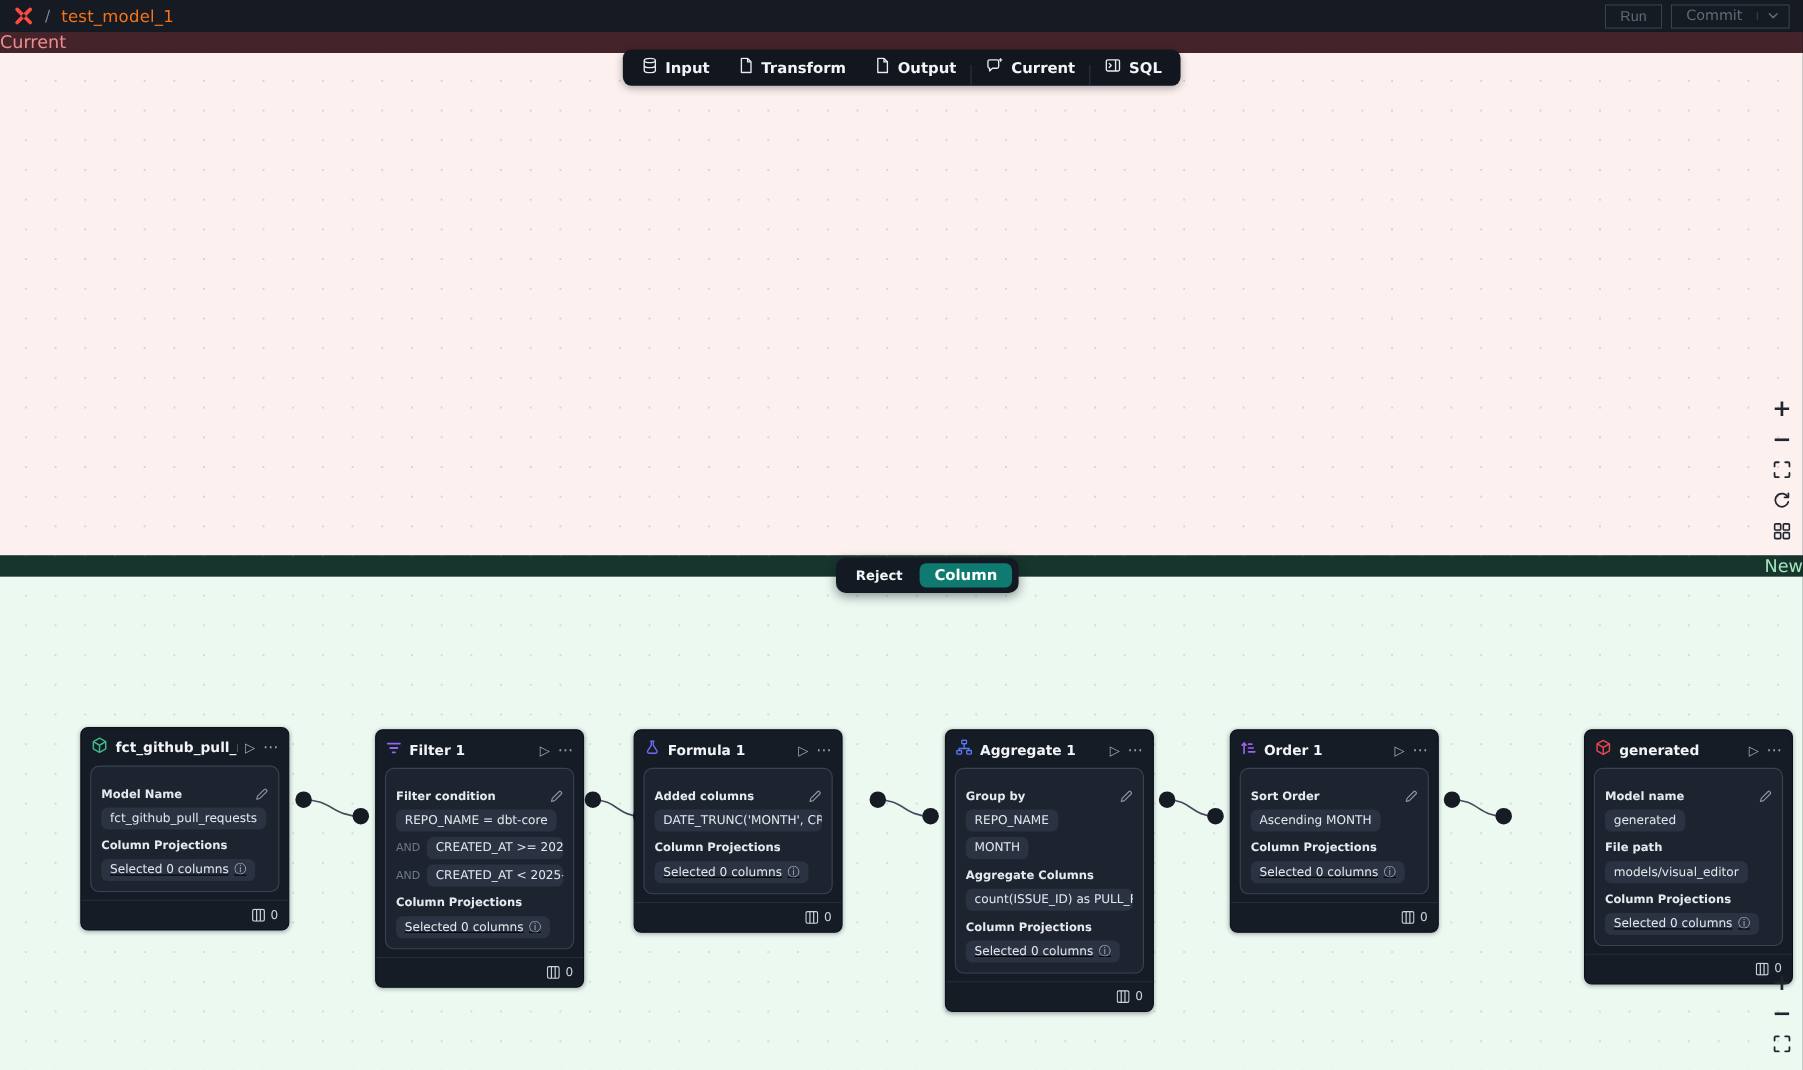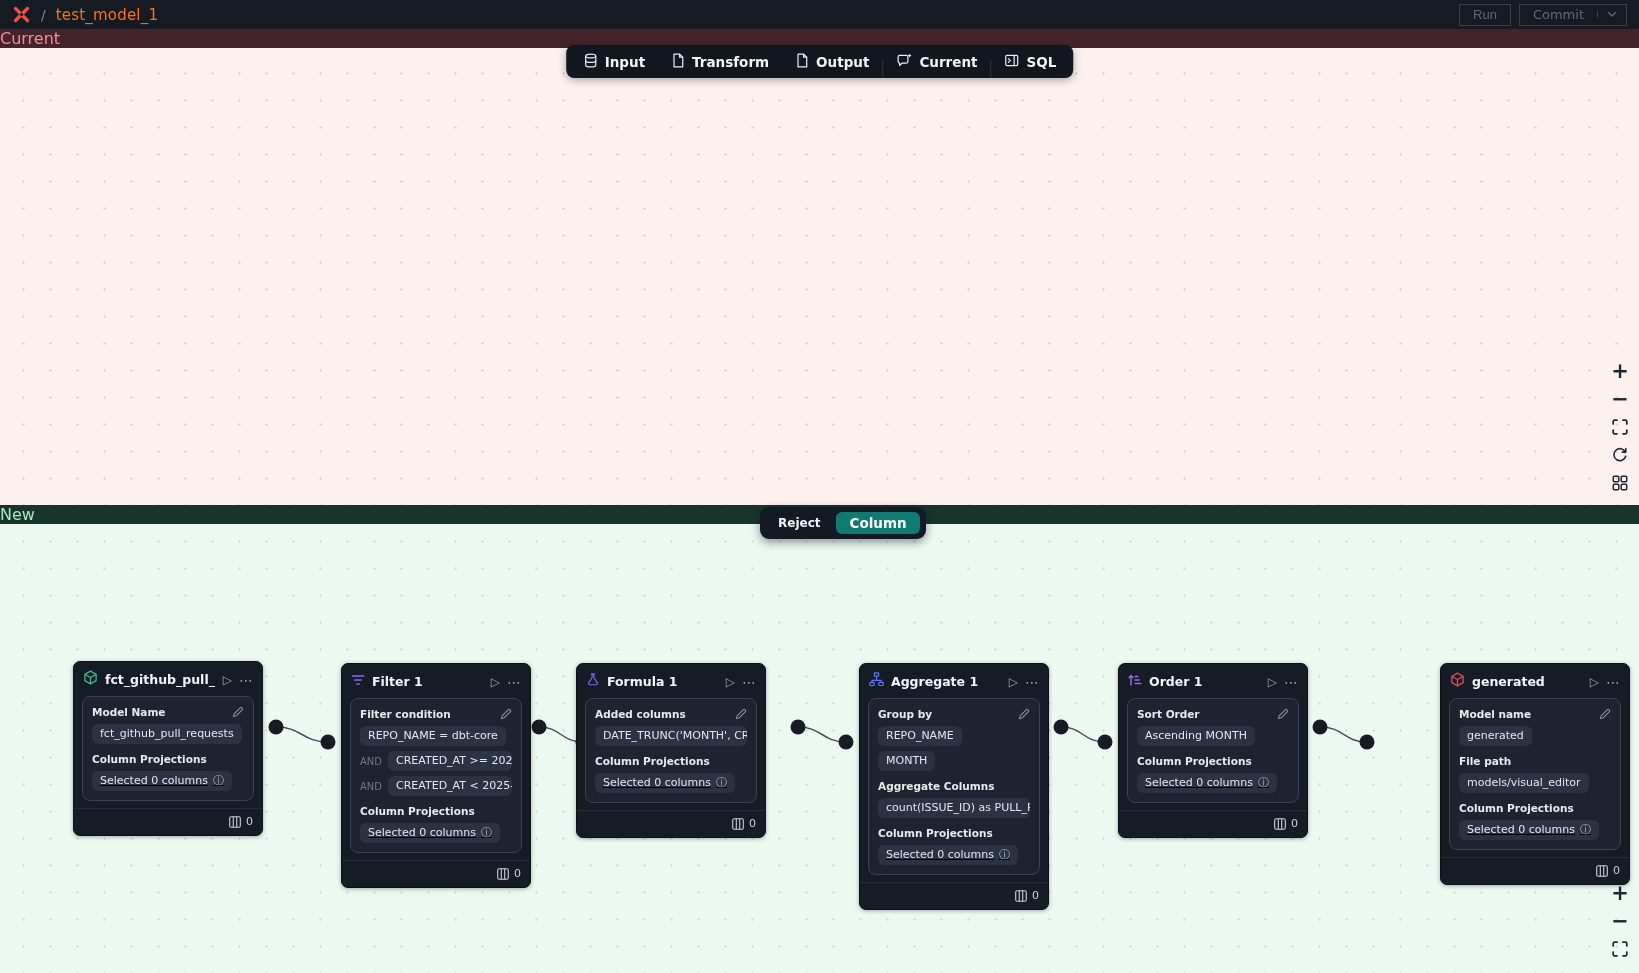--- a/index.html
+++ b/index.html
@@ -19,21 +19,21 @@
   .btn { border:1px solid #3a414e; border-radius:0; color:#606a78; font-size:13px;
          height:22px; display:flex; align-items:center; padding:0 13px; background:transparent; }
   .btn-split { display:flex; padding:0; }
   .btn-split .main { padding:0 13px; display:flex; align-items:center; }
   .btn-split .chev { border-left:1px solid #3a414e; padding:0 9px; display:flex; align-items:center; }
 
   
   .banner { position:absolute; left:0; right:0; height:19px; font-size:16px; line-height:19px;
             padding-left:0; z-index:10; }
   .banner-current { top:29px; background:#45232a; color:#ee8f8f; }
-  .banner-new     { top:505px; background:#17352d; color:#a5e6bf; }
+  .banner-new     { top:505px; background:#17352d; color:#a5e6bf;text-align:right; }
 
   
   .canvas { position:absolute; left:0; right:0; }
   .canvas-current { top:48px; height:457px; background-color:#fdf1f0;
     background-image:radial-gradient(#e9cfcc 1.3px, transparent 1.4px);
     background-size:27px 27px; background-position:10px 12px; }
   .canvas-new { top:524px; height:449px; background-color:#ebf9f1;
     background-image:radial-gradient(#cbe3d4 1.3px, transparent 1.4px);
     background-size:27px 27px; background-position:10px 4px; }
 
@@ -60,21 +60,21 @@
     border-radius:7px; box-shadow:0 1px 4px rgba(15,23,42,.35); z-index:5; }
   .node-header { display:flex; align-items:center; gap:7px; padding:8px 9px 7px; }
   .node-title { color:#f2f4f7; font-size:12.5px; font-weight:bold; flex:1;
     white-space:nowrap; overflow:hidden; }
   .node-play { color:#9aa4b2; font-size:12px; cursor:pointer; line-height:1; }
   .node-menu { color:#9aa4b2; font-size:14px; cursor:pointer; line-height:1; }
   .node-card { margin:0 8px; background:#1d2430; border:1px solid #3a4354; border-radius:8px;
     padding:9px 9px 9px; }
   .field-label { color:#e6e9ee; font-size:10.5px; font-weight:bold; margin:9px 0 6px;
     display:flex; align-items:flex-start; }
-  .field-label.first { margin-top:0; }
+  .field-label.first { margin-top:10px; }
   .pencil { margin-left:auto; line-height:0; cursor:pointer; }
   .pill-row { display:flex; align-items:center; gap:6px; margin-bottom:5px; }
   .pill-row:last-child { margin-bottom:0;text-decoration:underline; }
   .pill { display:flex; align-items:center; gap:5px; background:#2b3342; border-radius:6px;
     padding:3px 8px 4px; color:#e3e7ed; font-size:11px; width:max-content; max-width:100%;
     white-space:nowrap; overflow:hidden; }
   .pill.full { width:100%; }
   .and { color:#6e7888; font-size:10px; flex:0 0 auto; }
   .info { color:#aeb6c2; font-size:11px; line-height:1; cursor:pointer; }
   .node-footer { display:flex; justify-content:flex-end; align-items:center; gap:5px;

